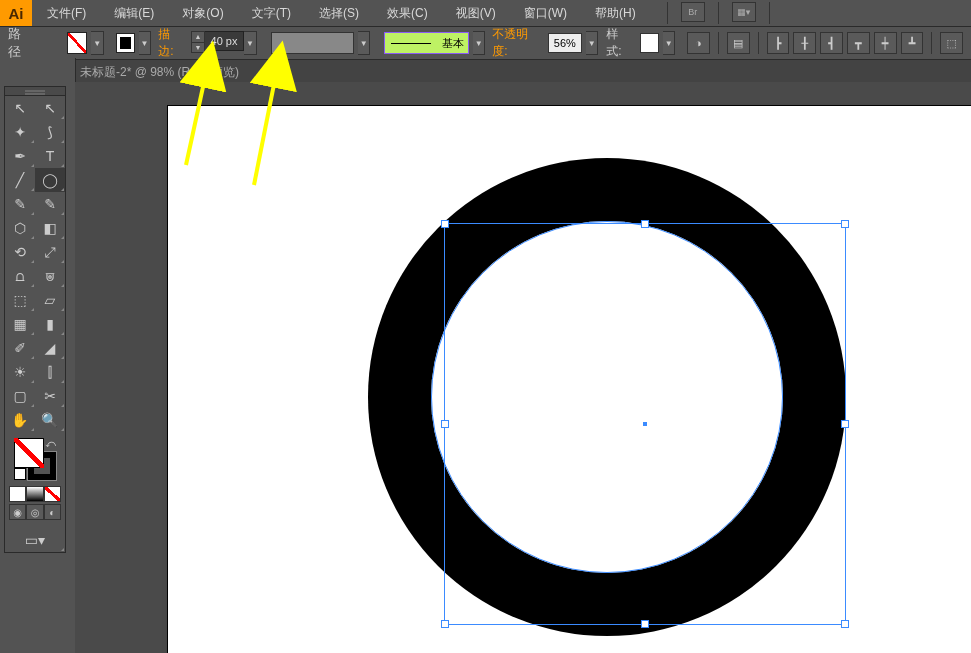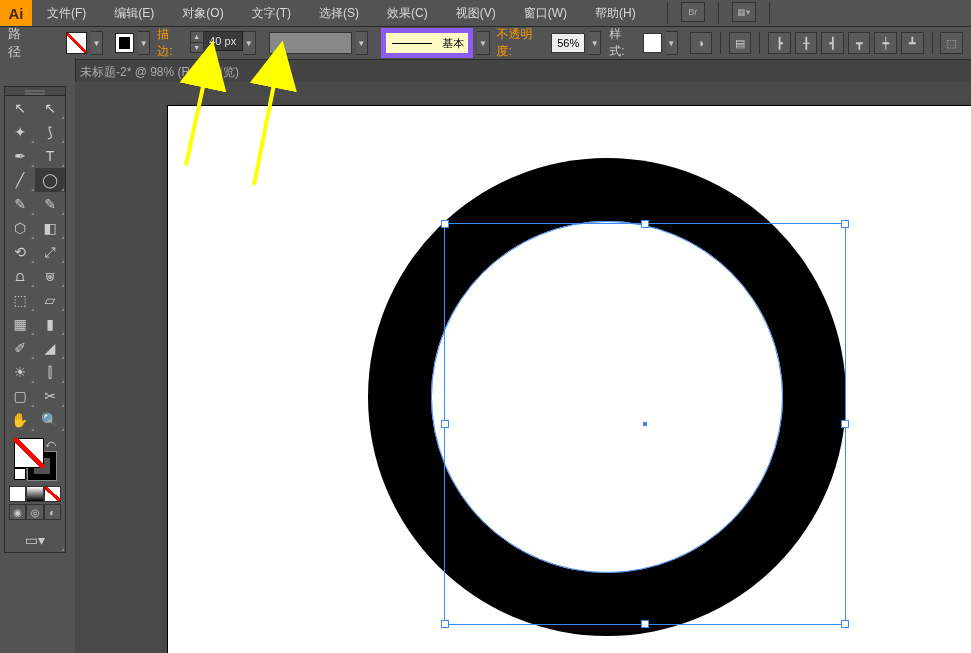--- a/index.html
+++ b/index.html
@@ -16,21 +16,21 @@
 .swatch.black-box{background:#fff;padding:3px;box-sizing:border-box}
 .swatch.black-box::after{content:"";display:block;width:100%;height:100%;background:#000}
 .dd{width:12px;height:22px;background:#5a5a5a;border:1px solid #333;border-left:none;display:flex;align-items:center;justify-content:center;font-size:8px;color:#ccc}
 .orange{color:#ff9a00;font-size:12px;margin:0 3px}
 .spin{display:flex;align-items:flex-start}
 .spin-btns{width:12px;height:20px;background:#5a5a5a;border:1px solid #333;display:flex;flex-direction:column}
 .spin-btns div{flex:1;font-size:7px;display:flex;align-items:center;justify-content:center;color:#ccc;border-bottom:1px solid #333}
 .spin-btns div:last-child{border:none}
 .spin-val{width:38px;height:18px;background:#3a3a3a;border:1px solid #222;border-left:none;color:#ddd;text-align:center;line-height:18px;font-size:11px}
 .wide-box{width:86px;height:20px;background:#888;border:1px solid #333}
-.line-box{width:88px;height:20px;background:#fef9c3;border:5px solid #8b5cf6;display:flex;align-items:center;justify-content:center;position:relative}
+.line-box{width:88px;height:20px;background:#bef264;border:1px solid #8b5cf6;display:flex;align-items:center;justify-content:center;position:relative}
 .line-box::before{content:"";width:40px;height:1px;background:#000;position:absolute;left:6px}
 .line-box span{position:absolute;right:4px;color:#000;font-size:11px}
 .opac-val{width:34px;height:18px;background:#eee;border:1px solid #333;color:#000;text-align:center;line-height:18px;font-size:11px}
 .style-sw{width:18px;height:18px;background:#fff;border:1px solid #333}
 .ic-btn{width:22px;height:20px;background:#5a5a5a;border:1px solid #333;display:flex;align-items:center;justify-content:center;color:#ccc;font-size:11px}
 .sep{width:1px;height:22px;background:#333;margin:0 4px}
 .tabbar{height:24px;background:#434343;display:flex;align-items:center;padding-left:80px;border-bottom:1px solid #2a2a2a}
 .tab{color:#aaa;font-size:12px;display:flex;align-items:flex-end;gap:20px}
 .tab-x{color:#999;font-size:11px}
 .toolbox-wrap{position:absolute;left:0;top:58px;width:75px;height:595px;background:#535353;border-right:1px solid #2a2a2a}

